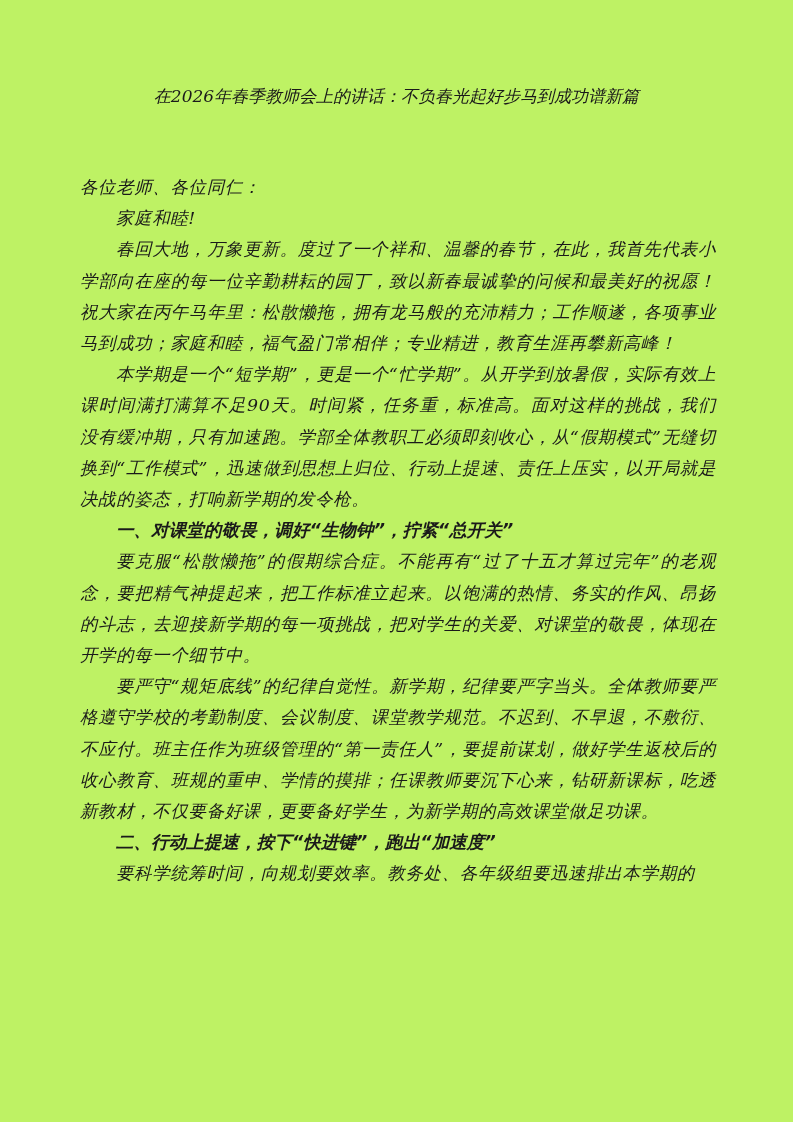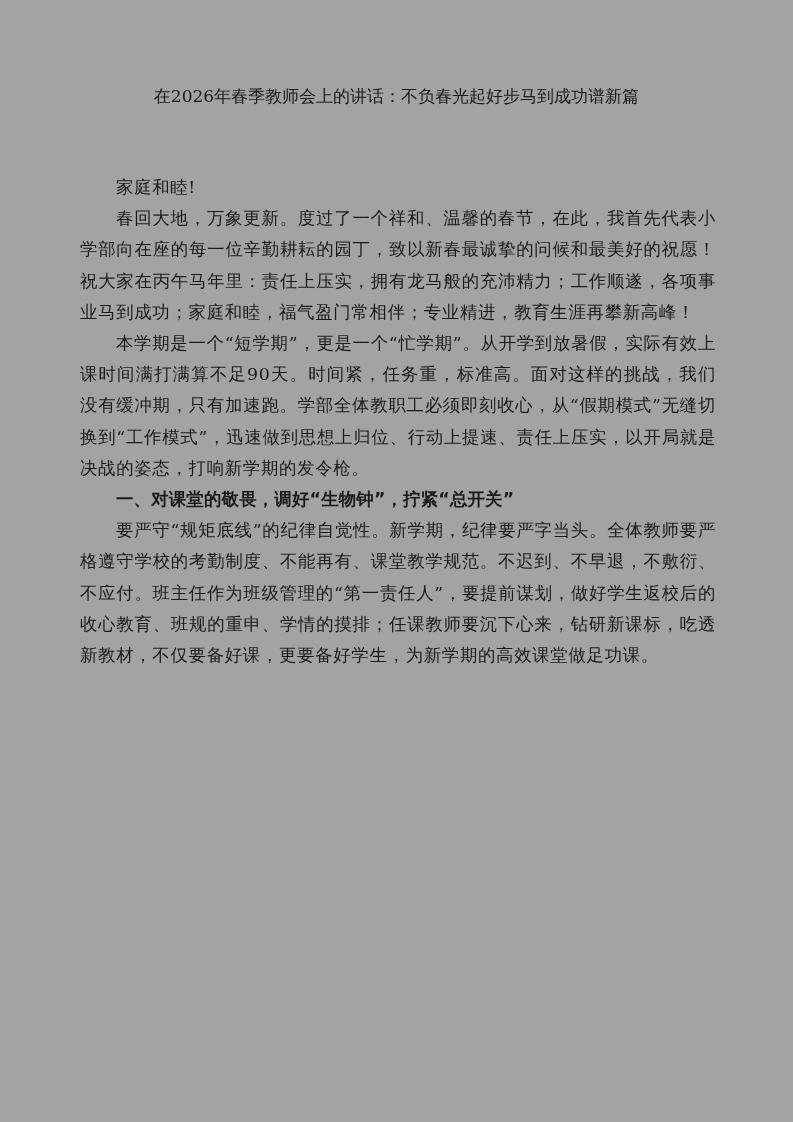--- a/index.html
+++ b/index.html
@@ -1,20 +1,21 @@
 <!DOCTYPE html>
 <html><head>
 <meta charset="utf-8">
 <style>
   html, body { margin: 0; padding: 0; background: #ffffff; }
   body { width: 793px; height: 1122px; position: relative; overflow: hidden; }
   .page {
     position: absolute; left: 0; top: 0; width: 793px; height: 1122px;
-    background: #a3a3a3; color: #1a1a1a;
+    background: #bef264; color: #1a1a1a;
     font-family: "DejaVu Serif", "Liberation Serif", serif;
+    font-style: italic;
   }
   .title {
     position: absolute; left: 0; top: 84px; width: 793px; text-align: center;
     font-size: 17px; line-height: 24px; letter-spacing: 0px; color: #1a1a1a;
   }
   .body {
     position: absolute; left: 80px; top: 172px; width: 636px;
     font-size: 17.4px; line-height: 31.2px; text-align: justify;
     letter-spacing: 0.7px;
   }
@@ -25,21 +26,25 @@
     font-weight: bold; letter-spacing: 0.2px;
   }
 </style>
 </head>
 <body>
 
 <div class="page">
   <div class="title">在2026年春季教师会上的讲话：不负春光起好步马到成功谱新篇</div>
 
   <div class="body">
+    <p>各位老师、各位同仁：</p>
     <p class="indent">家庭和睦!</p>
-    <p class="indent">春回大地，万象更新。度过了一个祥和、温馨的春节，在此，我首先代表小学部向在座的每一位辛勤耕耘的园丁，致以新春最诚挚的问候和最美好的祝愿！祝大家在丙午马年里：责任上压实，拥有龙马般的充沛精力；工作顺遂，各项事业马到成功；家庭和睦，福气盈门常相伴；专业精进，教育生涯再攀新高峰！</p>
+    <p class="indent">春回大地，万象更新。度过了一个祥和、温馨的春节，在此，我首先代表小学部向在座的每一位辛勤耕耘的园丁，致以新春最诚挚的问候和最美好的祝愿！祝大家在丙午马年里：松散懒拖，拥有龙马般的充沛精力；工作顺遂，各项事业马到成功；家庭和睦，福气盈门常相伴；专业精进，教育生涯再攀新高峰！</p>
     <p class="indent">本学期是一个“短学期”，更是一个“忙学期”。从开学到放暑假，实际有效上课时间满打满算不足90天。时间紧，任务重，标准高。面对这样的挑战，我们没有缓冲期，只有加速跑。学部全体教职工必须即刻收心，从“假期模式”无缝切换到“工作模式”，迅速做到思想上归位、行动上提速、责任上压实，以开局就是决战的姿态，打响新学期的发令枪。</p>
 
     <p class="heading">一、对课堂的敬畏，调好“生物钟”，拧紧“总开关”</p>
-    <p class="indent">要严守“规矩底线”的纪律自觉性。新学期，纪律要严字当头。全体教师要严格遵守学校的考勤制度、不能再有、课堂教学规范。不迟到、不早退，不敷衍、不应付。班主任作为班级管理的“第一责任人”，要提前谋划，做好学生返校后的收心教育、班规的重申、学情的摸排；任课教师要沉下心来，钻研新课标，吃透新教材，不仅要备好课，更要备好学生，为新学期的高效课堂做足功课。</p>
+    <p class="indent">要克服“松散懒拖”的假期综合症。不能再有“过了十五才算过完年”的老观念，要把精气神提起来，把工作标准立起来。以饱满的热情、务实的作风、昂扬的斗志，去迎接新学期的每一项挑战，把对学生的关爱、对课堂的敬畏，体现在开学的每一个细节中。</p>
+    <p class="indent">要严守“规矩底线”的纪律自觉性。新学期，纪律要严字当头。全体教师要严格遵守学校的考勤制度、会议制度、课堂教学规范。不迟到、不早退，不敷衍、不应付。班主任作为班级管理的“第一责任人”，要提前谋划，做好学生返校后的收心教育、班规的重申、学情的摸排；任课教师要沉下心来，钻研新课标，吃透新教材，不仅要备好课，更要备好学生，为新学期的高效课堂做足功课。</p>
 
+    <p class="heading">二、行动上提速，按下“快进键”，跑出“加速度”</p>
+    <p class="indent">要科学统筹时间，向规划要效率。教务处、各年级组要迅速排出本学期的</p>
   </div>
 </div>
 
 </body></html>

